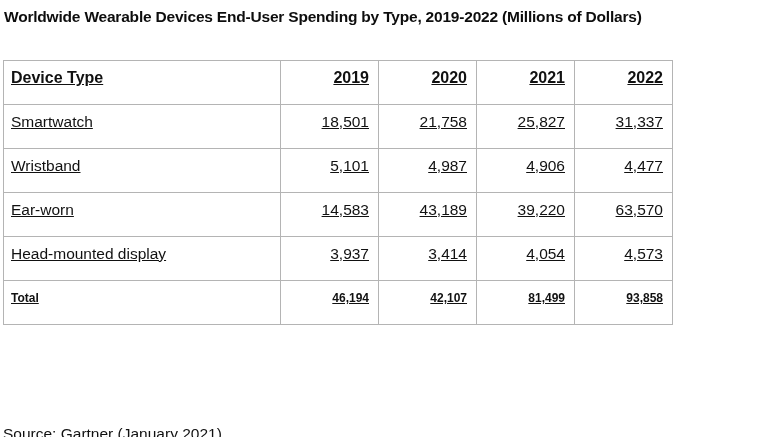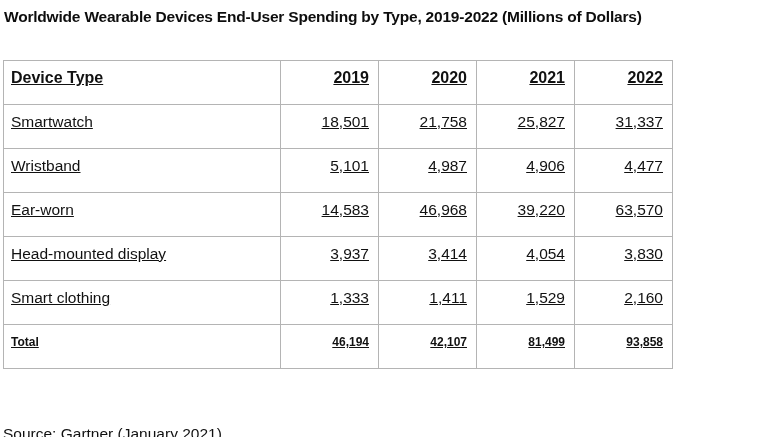--- a/index.html
+++ b/index.html
@@ -165,21 +165,21 @@
         </tr>
 
         <tr>
           <td class="name">
             <span class="cell">Ear-worn</span>
           </td>
           <td class="num">
             <span class="cell">14,583</span>
           </td>
           <td class="num">
-            <span class="cell">46,968</span>
+            <span class="cell">43,189</span>
           </td>
           <td class="num">
             <span class="cell">39,220</span>
           </td>
           <td class="num">
             <span class="cell">63,570</span>
           </td>
         </tr>
 
         <tr>
@@ -189,41 +189,24 @@
           <td class="num">
             <span class="cell">3,937</span>
           </td>
           <td class="num">
             <span class="cell">3,414</span>
           </td>
           <td class="num">
             <span class="cell">4,054</span>
           </td>
           <td class="num">
-            <span class="cell">3,830</span>
-          </td>
-        </tr>
-
-        <tr>
-          <td class="name">
-            <span class="cell">Smart clothing</span>
-          </td>
-          <td class="num">
-            <span class="cell">1,333</span>
-          </td>
-          <td class="num">
-            <span class="cell">1,411</span>
-          </td>
-          <td class="num">
-            <span class="cell">1,529</span>
-          </td>
-          <td class="num">
-            <span class="cell">2,160</span>
-          </td>
-        </tr>
+            <span class="cell">4,573</span>
+          </td>
+        </tr>
+
 
 
         <tr class="total-row">
           <td class="name">
             <span class="cell">Total</span>
           </td>
           <td class="num">
             <span class="cell">46,194</span>
           </td>
           <td class="num">

